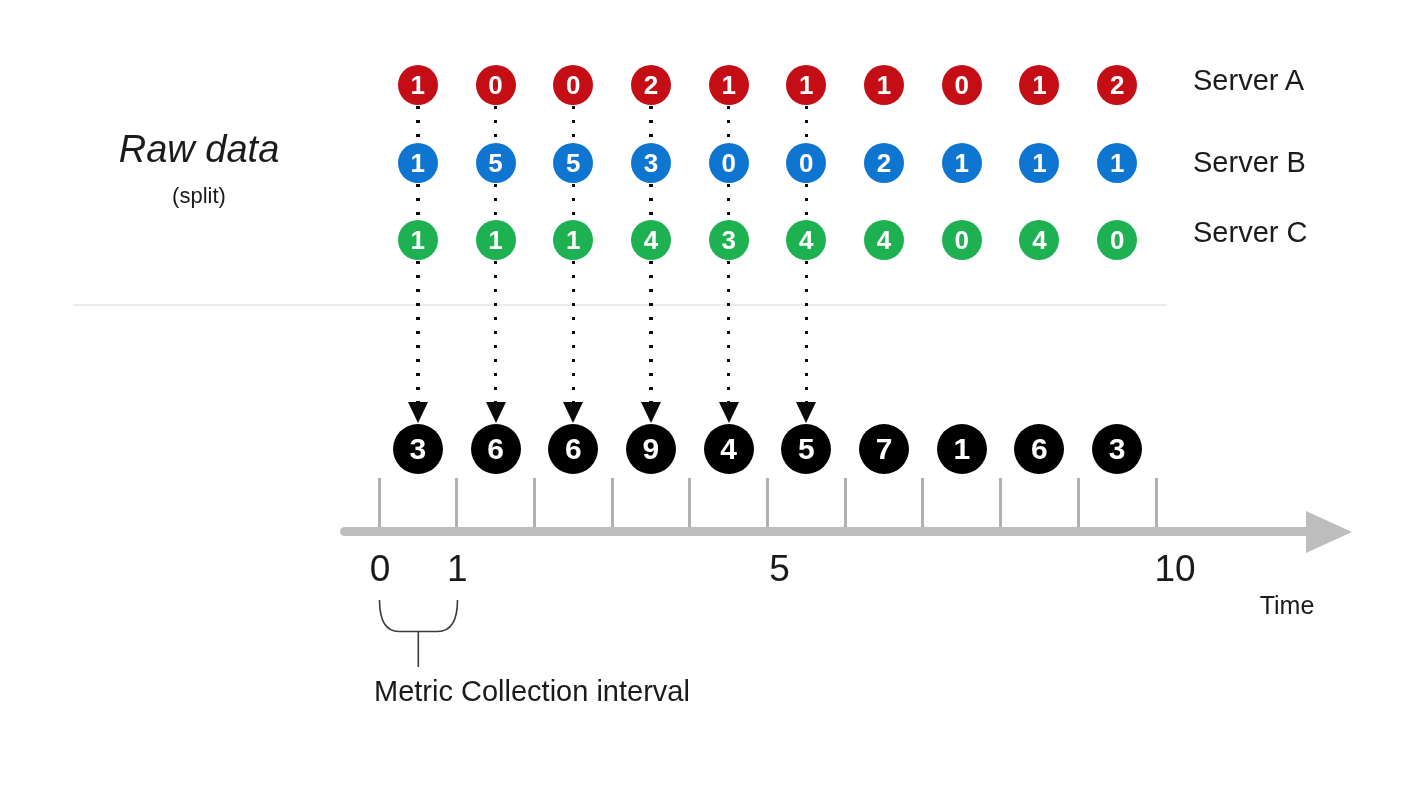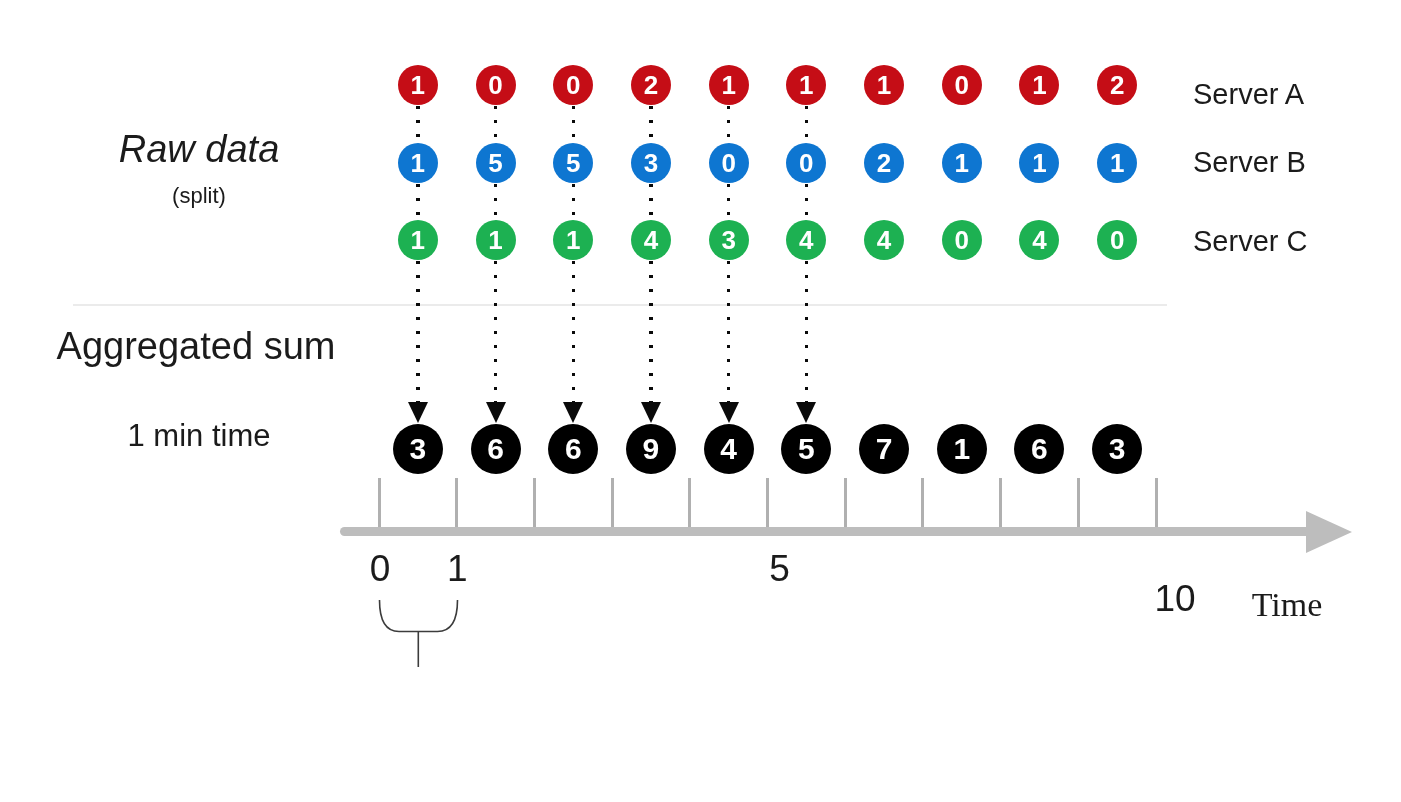--- a/index.html
+++ b/index.html
@@ -7,21 +7,21 @@
     position:relative;width:1401px;height:802px;background:#fff;overflow:hidden;
     font-family:"Liberation Sans","DejaVu Sans",sans-serif;color:#1b1b1b;
   }
   .abs{position:absolute;}
   .ctr{transform:translateX(-50%);white-space:nowrap;}
   .section-title{font-size:38px;line-height:40px;}
   .section-sub{font-size:22px;line-height:24px;}
   .period-label{font-size:31px;line-height:42px;text-align:center;}
   .server-label{font-size:29px;line-height:29px;}
   .tick-label{font-size:37px;line-height:37px;}
-  .time-label{font-size:34px;line-height:38px;font-family:Liberation Serif, serif;}
+  .time-label{font-size:25px;line-height:38px;}
   .annotation{font-size:29px;line-height:39px;}
   .dotc{
     position:absolute;border-radius:50%;display:flex;align-items:center;justify-content:center;
     color:#fff;font-weight:700;
   }
   .dotc.raw{width:40px;height:40px;font-size:26px;}
   .dotc.agg{width:50px;height:50px;font-size:30px;}
   .dotted-seg{
     position:absolute;width:3.5px;
     background-image:repeating-linear-gradient(to bottom,#0a0a0a 0 3.5px,transparent 3.5px 14px);
@@ -40,23 +40,21 @@
   }
   .divider{position:absolute;background:#ebebeb;height:2px;}
 </style>
 </head>
 <body>
 
 <div id="canvas">
 
   <div class="abs ctr section-title" style="left:199px;top:129px;font-style:italic;">Raw data</div>
   <div class="abs ctr section-sub" style="left:199px;top:184px;">(split)</div>
-  <div class="abs ctr section-title" style="left:196px;top:326px;">Aggregated sum</div>
   <div class="abs ctr period-label" style="left:199px;top:415px;">
-    <div>1 min time</div>
   </div>
 
   <div class="divider" style="left:73px;top:304px;width:1094px;"></div>
 
   <div id="gen-layer" class="abs" style="left:0;top:0;width:100%;height:100%;">
       <div class="dotted-seg" style="left: 416.1px; top: 106px; height: 36px;"></div>
       <div class="dotted-seg" style="left: 416.1px; top: 184px; height: 35px;"></div>
       <div class="dotted-seg" style="left: 416.1px; top: 261px; height: 141px;"></div>
       <div class="down-arrow" style="left: 407.85px; top: 402px;"></div>
       <div class="dotted-seg" style="left: 493.8px; top: 106px; height: 36px;"></div>
@@ -82,21 +80,21 @@
       <div class="dotc raw" style="left: 397.85px; top: 65px; background: rgb(197, 13, 22);">1</div>
       <div class="dotc raw" style="left: 475.55px; top: 65px; background: rgb(197, 13, 22);">0</div>
       <div class="dotc raw" style="left: 553.25px; top: 65px; background: rgb(197, 13, 22);">0</div>
       <div class="dotc raw" style="left: 630.95px; top: 65px; background: rgb(197, 13, 22);">2</div>
       <div class="dotc raw" style="left: 708.65px; top: 65px; background: rgb(197, 13, 22);">1</div>
       <div class="dotc raw" style="left: 786.35px; top: 65px; background: rgb(197, 13, 22);">1</div>
       <div class="dotc raw" style="left: 864.05px; top: 65px; background: rgb(197, 13, 22);">1</div>
       <div class="dotc raw" style="left: 941.75px; top: 65px; background: rgb(197, 13, 22);">0</div>
       <div class="dotc raw" style="left: 1019.45px; top: 65px; background: rgb(197, 13, 22);">1</div>
       <div class="dotc raw" style="left: 1097.15px; top: 65px; background: rgb(197, 13, 22);">2</div>
-      <div class="abs server-label" style="left: 1193px; top: 80px;">Server A</div>
+      <div class="abs server-label" style="left: 1193px; top: 66px;">Server A</div>
       <div class="dotc raw" style="left: 397.85px; top: 143px; background: rgb(14, 118, 209);">1</div>
       <div class="dotc raw" style="left: 475.55px; top: 143px; background: rgb(14, 118, 209);">5</div>
       <div class="dotc raw" style="left: 553.25px; top: 143px; background: rgb(14, 118, 209);">5</div>
       <div class="dotc raw" style="left: 630.95px; top: 143px; background: rgb(14, 118, 209);">3</div>
       <div class="dotc raw" style="left: 708.65px; top: 143px; background: rgb(14, 118, 209);">0</div>
       <div class="dotc raw" style="left: 786.35px; top: 143px; background: rgb(14, 118, 209);">0</div>
       <div class="dotc raw" style="left: 864.05px; top: 143px; background: rgb(14, 118, 209);">2</div>
       <div class="dotc raw" style="left: 941.75px; top: 143px; background: rgb(14, 118, 209);">1</div>
       <div class="dotc raw" style="left: 1019.45px; top: 143px; background: rgb(14, 118, 209);">1</div>
       <div class="dotc raw" style="left: 1097.15px; top: 143px; background: rgb(14, 118, 209);">1</div>
@@ -104,21 +102,21 @@
       <div class="dotc raw" style="left: 397.85px; top: 220px; background: rgb(29, 177, 82);">1</div>
       <div class="dotc raw" style="left: 475.55px; top: 220px; background: rgb(29, 177, 82);">1</div>
       <div class="dotc raw" style="left: 553.25px; top: 220px; background: rgb(29, 177, 82);">1</div>
       <div class="dotc raw" style="left: 630.95px; top: 220px; background: rgb(29, 177, 82);">4</div>
       <div class="dotc raw" style="left: 708.65px; top: 220px; background: rgb(29, 177, 82);">3</div>
       <div class="dotc raw" style="left: 786.35px; top: 220px; background: rgb(29, 177, 82);">4</div>
       <div class="dotc raw" style="left: 864.05px; top: 220px; background: rgb(29, 177, 82);">4</div>
       <div class="dotc raw" style="left: 941.75px; top: 220px; background: rgb(29, 177, 82);">0</div>
       <div class="dotc raw" style="left: 1019.45px; top: 220px; background: rgb(29, 177, 82);">4</div>
       <div class="dotc raw" style="left: 1097.15px; top: 220px; background: rgb(29, 177, 82);">0</div>
-      <div class="abs server-label" style="left: 1193px; top: 227px;">Server C</div>
+      <div class="abs server-label" style="left: 1193px; top: 218px;">Server C</div>
       <div class="dotc agg" style="left: 392.85px; top: 424px; background: rgb(0, 0, 0);">3</div>
       <div class="dotc agg" style="left: 470.55px; top: 424px; background: rgb(0, 0, 0);">6</div>
       <div class="dotc agg" style="left: 548.25px; top: 424px; background: rgb(0, 0, 0);">6</div>
       <div class="dotc agg" style="left: 625.95px; top: 424px; background: rgb(0, 0, 0);">9</div>
       <div class="dotc agg" style="left: 703.65px; top: 424px; background: rgb(0, 0, 0);">4</div>
       <div class="dotc agg" style="left: 781.35px; top: 424px; background: rgb(0, 0, 0);">5</div>
       <div class="dotc agg" style="left: 859.05px; top: 424px; background: rgb(0, 0, 0);">7</div>
       <div class="dotc agg" style="left: 936.75px; top: 424px; background: rgb(0, 0, 0);">1</div>
       <div class="dotc agg" style="left: 1014.45px; top: 424px; background: rgb(0, 0, 0);">6</div>
       <div class="dotc agg" style="left: 1092.15px; top: 424px; background: rgb(0, 0, 0);">3</div>
@@ -129,27 +127,28 @@
       <div class="tick" style="left: 688.3px; top: 478px; height: 53px;"></div>
       <div class="tick" style="left: 766px; top: 478px; height: 53px;"></div>
       <div class="tick" style="left: 843.7px; top: 478px; height: 53px;"></div>
       <div class="tick" style="left: 921.4px; top: 478px; height: 53px;"></div>
       <div class="tick" style="left: 999.1px; top: 478px; height: 53px;"></div>
       <div class="tick" style="left: 1076.8px; top: 478px; height: 53px;"></div>
       <div class="tick" style="left: 1154.5px; top: 478px; height: 53px;"></div>
       <div class="abs ctr tick-label" style="left: 380px; top: 550px;">0</div>
       <div class="abs ctr tick-label" style="left: 457.2px; top: 550px;">1</div>
       <div class="abs ctr tick-label" style="left: 779.5px; top: 550px;">5</div>
-      <div class="abs ctr tick-label" style="left: 1175px; top: 550px; margin-top: 30px;">10</div>
+      <div class="abs ctr tick-label" style="left: 1175px; top: 550px;">10</div>
     </div>
 
   <div class="axis-bar" style="left:340px;top:527px;width:968px;height:9px;"></div>
   <div class="axis-arrow" style="left:1306px;top:511px;"></div>
   <div class="abs ctr time-label" style="left:1287px;top:586px;">Time</div>
 
   <svg class="abs" style="left:366px;top:594px;" width="108" height="80" viewBox="366 594 108 80">
     <path d="M 379.5 600 C 379.5 618 384.5 631.5 399 631.5 L 437.5 631.5 C 452.5 631.5 457.5 618 457.5 600" fill="none" stroke="#3c3c3c" stroke-width="1.6"></path>
     <path d="M 418.3 631.5 L 418.3 667" fill="none" stroke="#3c3c3c" stroke-width="1.6"></path>
   </svg>
   <div class="abs annotation" style="left:374px;top:672px;">
+    <div>Metric Collection interval</div>
   </div>
 
 </div>
 
 </body></html>

